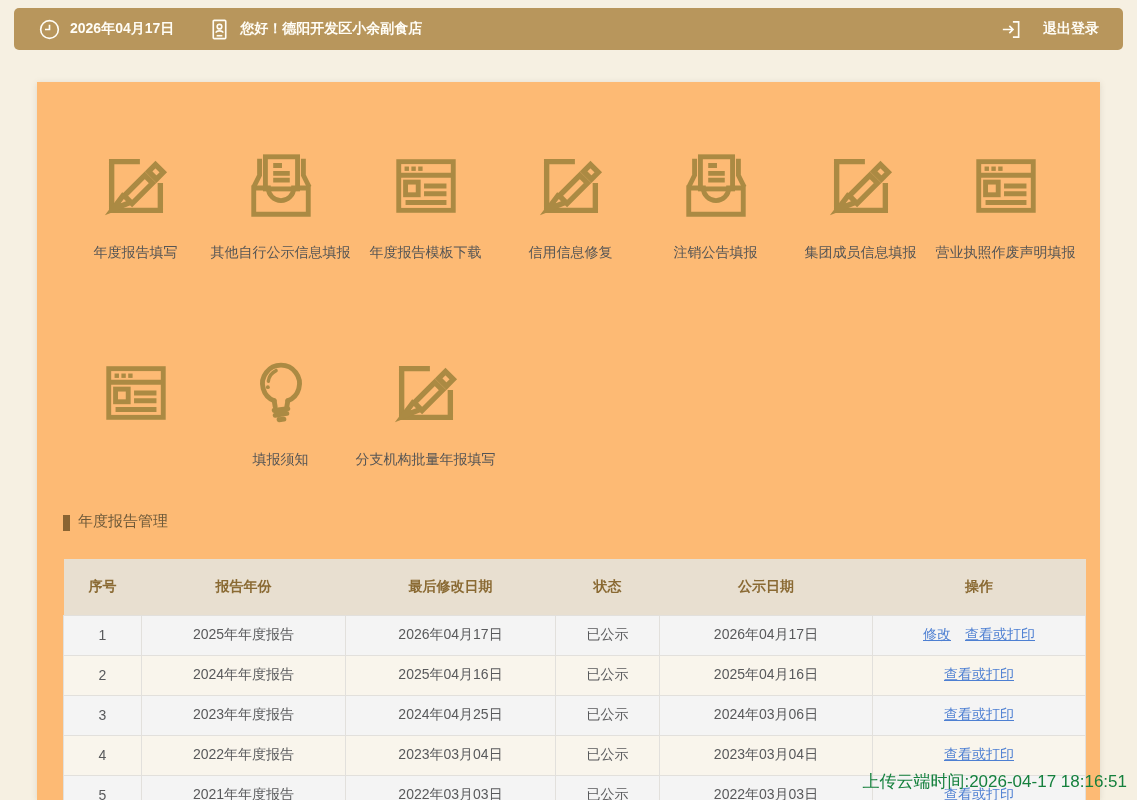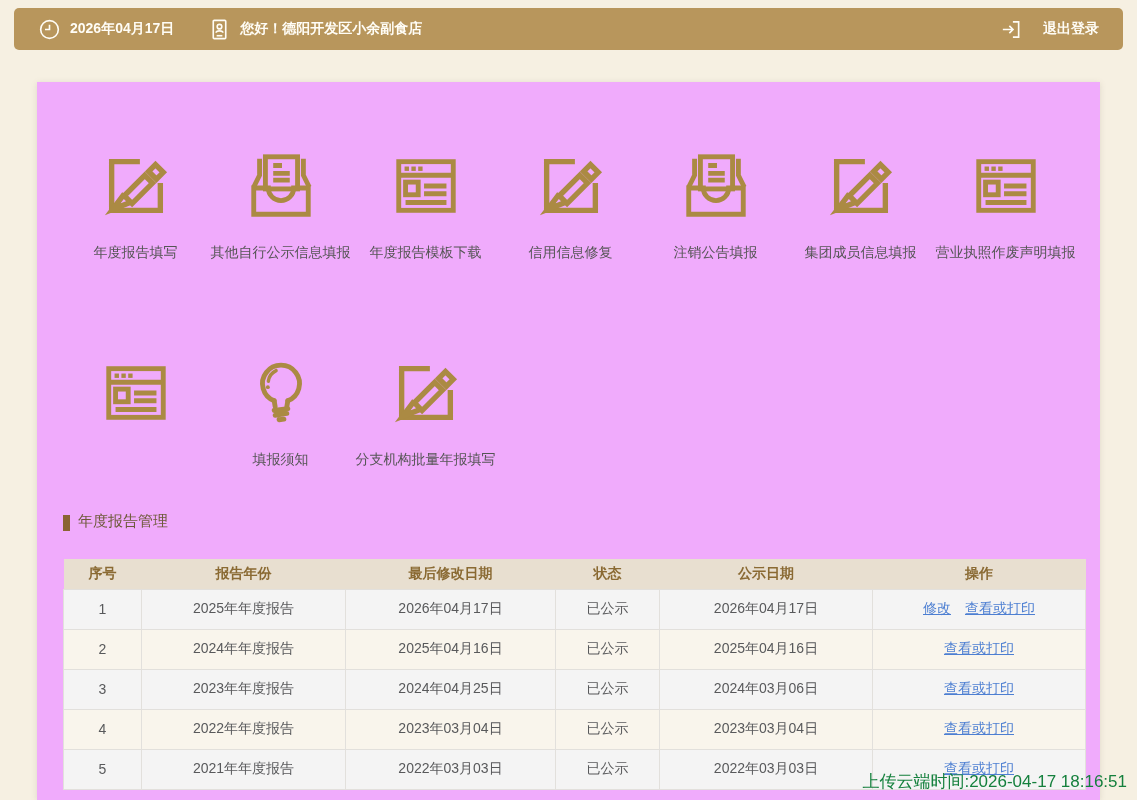--- a/index.html
+++ b/index.html
@@ -26,21 +26,21 @@
   .topbar-left { display: flex; align-items: center; gap: 34px; }
   .topbar-group { display: flex; align-items: center; gap: 9px; }
   .topbar svg { display: block; }
   .logout { display: flex; align-items: center; gap: 21px; cursor: pointer; }
 
   
   .card {
     position: absolute;
     left: 37px; top: 82px;
     width: 1063px; height: 718px;
-    background: #f0abfc;
+    background: #fdba74;
     box-shadow: 0 1px 6px rgba(120,110,90,.18);
     overflow: hidden;
   }
 
   
   .shortcut-grid {
     margin: 66px 0 0 26px;
     display: grid;
     grid-template-columns: repeat(7, 145px);
     row-gap: 92px;
@@ -77,21 +77,21 @@
 
   
   table.report-table {
     margin-left: 26px;
     width: 1022px;
     border-collapse: collapse;
     font-size: 14px;
     table-layout: fixed;
   }
   .report-table thead th {
-    height: 30px;
+    height: 56px;
     background: #e8dfd0;
     color: #8a6a33;
     font-weight: 700;
     text-align: center;
     border: none;
   }
   .report-table tbody td {
     height: 40px;
     text-align: center;
     color: #58595b;

